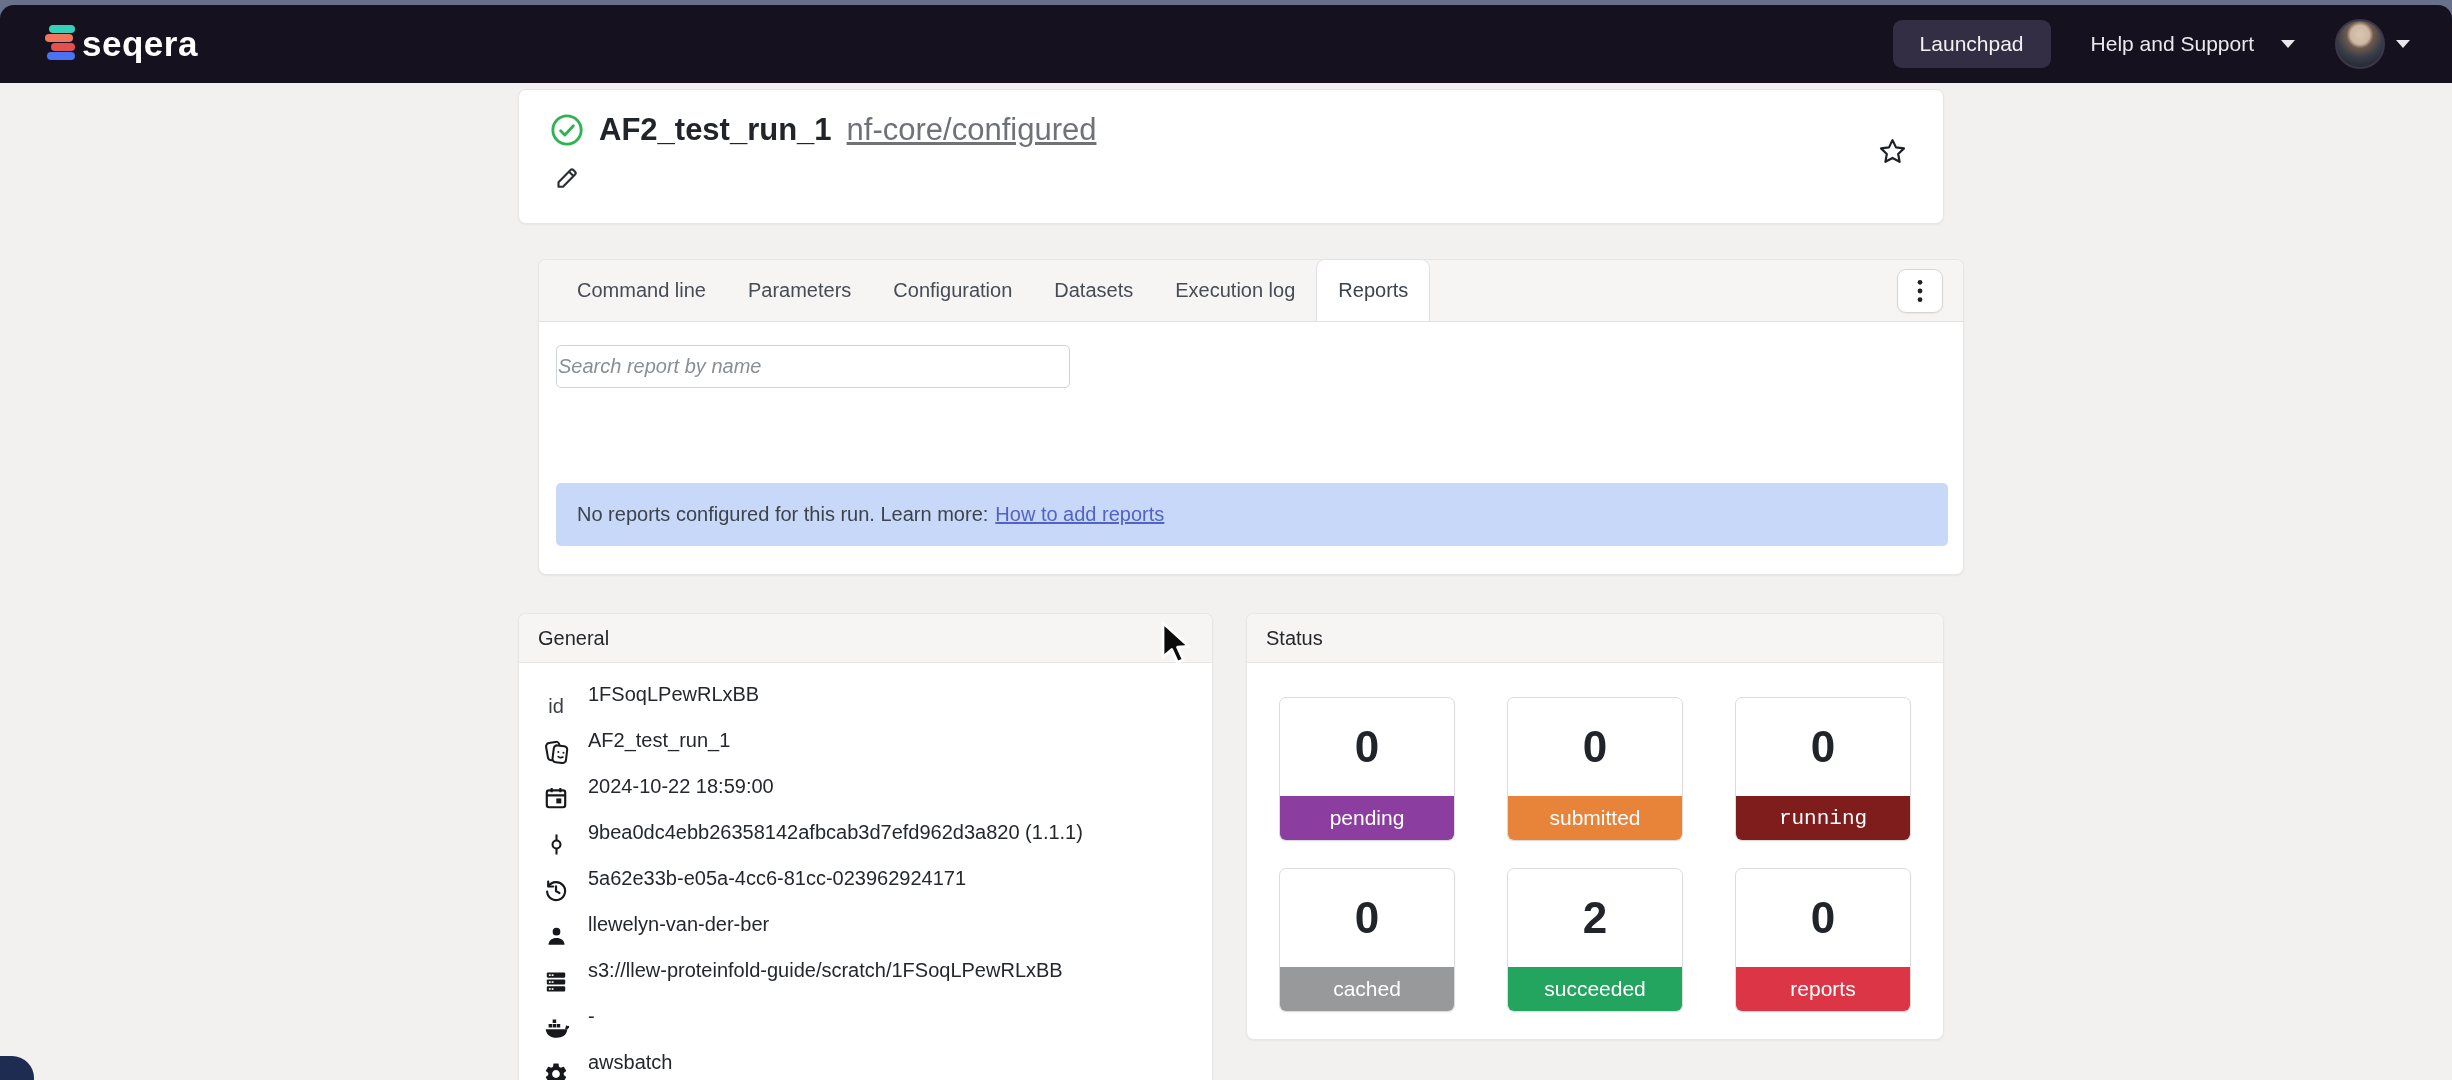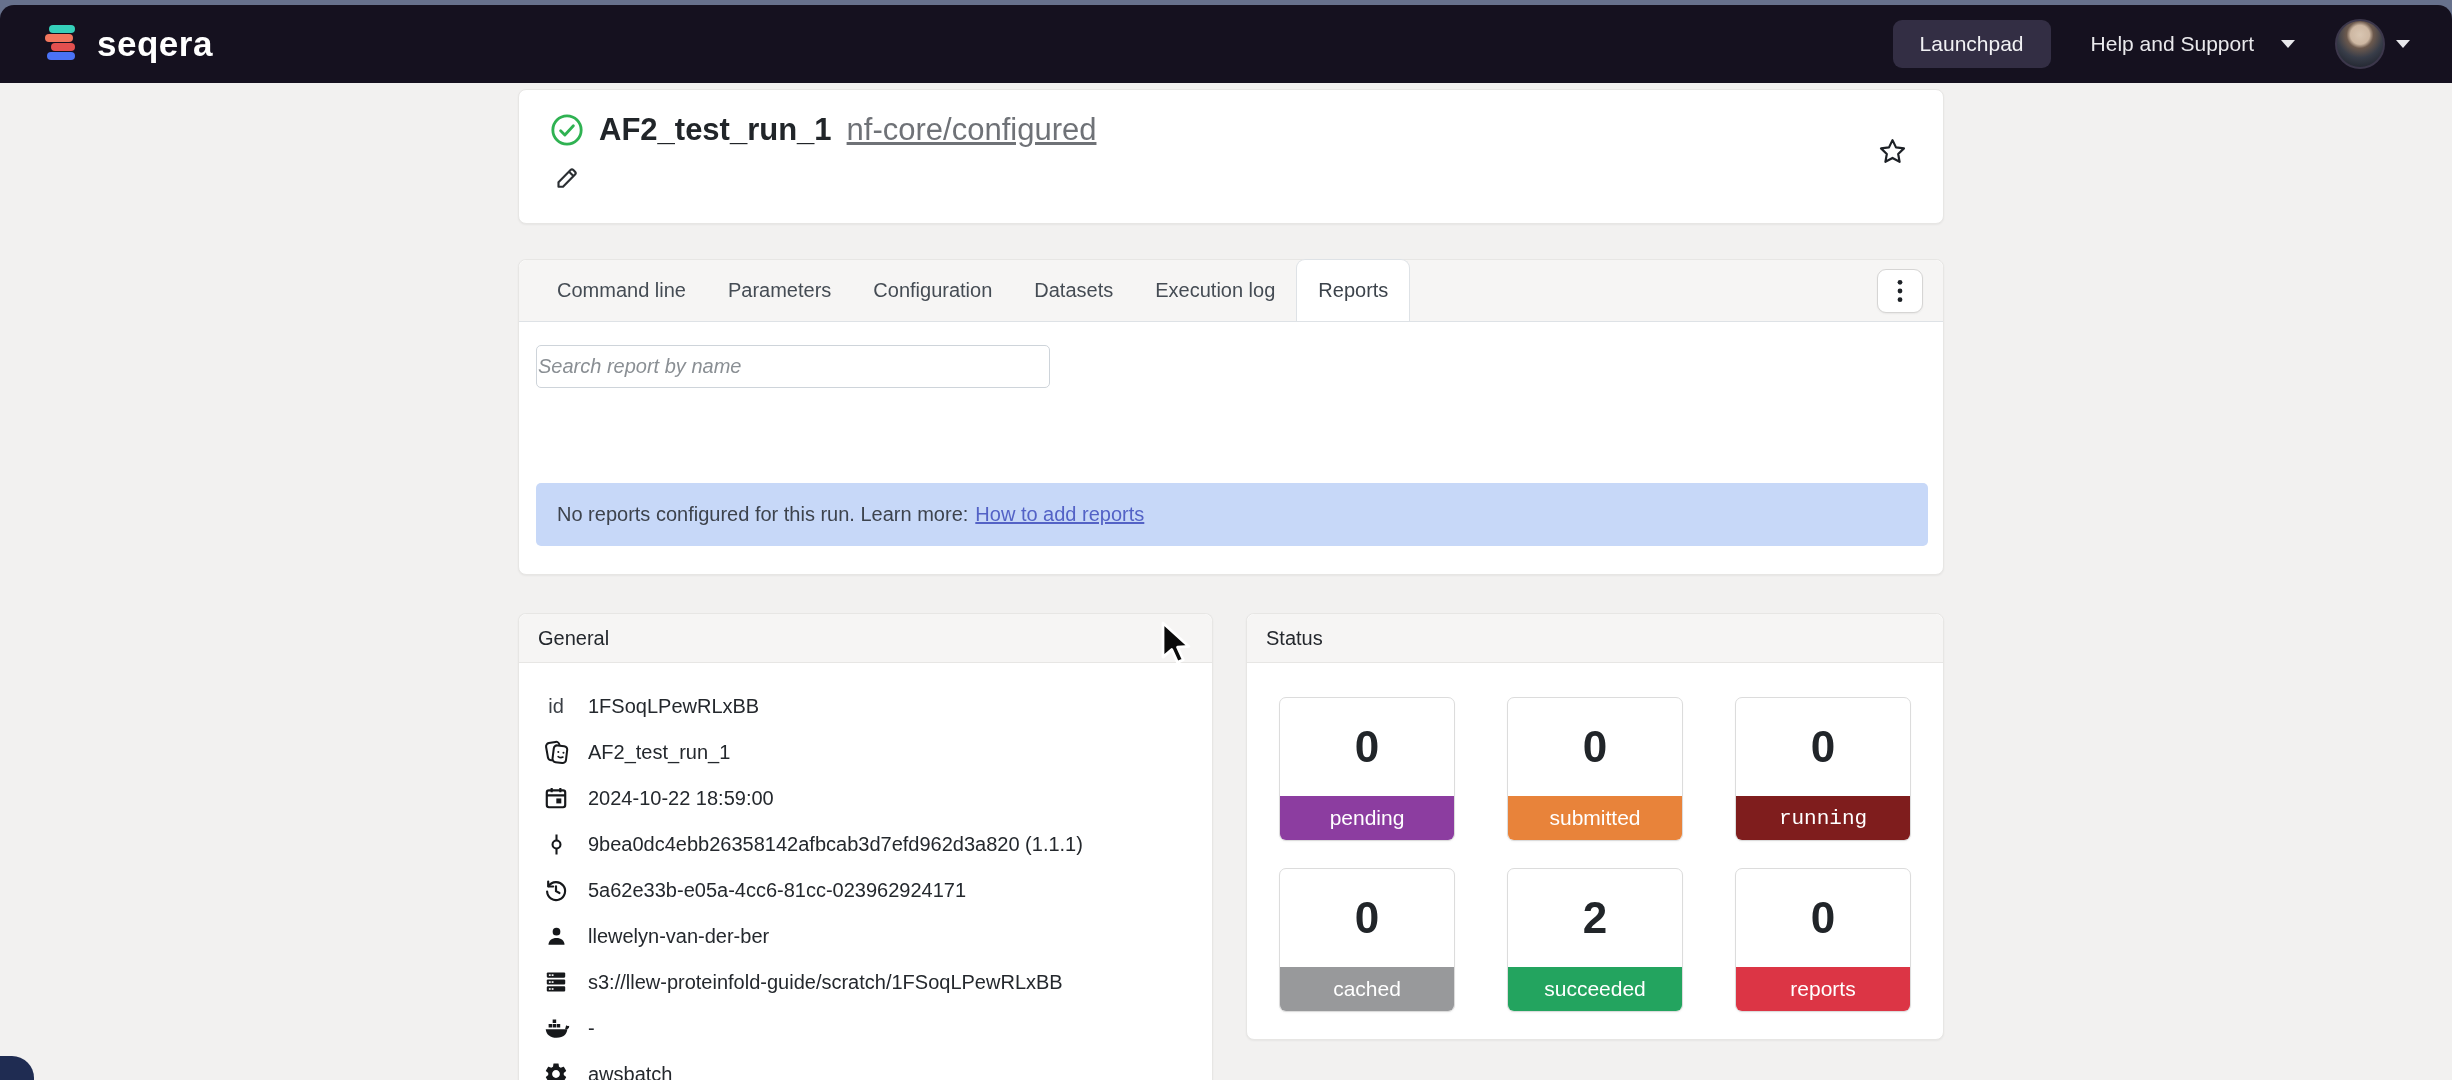--- a/index.html
+++ b/index.html
@@ -2,21 +2,21 @@
 <html><head>
 <meta charset="utf-8">
 <style>
   html,body{margin:0;padding:0;width:2452px;height:1080px;overflow:hidden;
     font-family:"Liberation Sans", sans-serif;background:#67718c;}
   .frame{position:relative;width:2452px;height:1080px;}
 
   
   .navbar{position:absolute;top:5px;left:0;width:2452px;height:78px;background:#15111f;
     border-radius:14px 14px 0 0;display:flex;align-items:center;padding:0 42px;box-sizing:border-box;}
-  .brand{display:flex;align-items:center;gap:15px;}
+  .brand{display:flex;align-items:center;}
   .brand-text{color:#fff;font-size:35px;font-weight:700;letter-spacing:.5px;}
   .nav-right{margin-left:auto;display:flex;align-items:center;gap:40px;}
   .launchpad-btn{background:#332e44;color:#f1f1f4;font-size:21px;padding:12px 27px;border-radius:9px;
     border:none;font-family:inherit;cursor:pointer;}
   .help{color:#e9e9ec;font-size:21px;display:flex;align-items:center;gap:27px;cursor:pointer;}
   .caret{width:0;height:0;border-left:7px solid transparent;border-right:7px solid transparent;
     border-top:8px solid #e9e9ec;display:inline-block;}
   .avatar-wrap{display:flex;align-items:center;gap:11px;cursor:pointer;}
   .avatar{width:46px;height:46px;border-radius:50%;border:2px solid #3c374b;
     background:radial-gradient(circle at 50% 30%, #d9c6b2 0%, #cdb7a2 24%, #6d5a4e 34%, #383d49 58%, #171a23 100%);}
@@ -30,21 +30,21 @@
 
   
   #title-card{left:518px;top:6px;width:1426px;height:135px;}
   .title-row{position:absolute;left:31px;top:22px;display:flex;align-items:center;gap:15px;}
   .run-title{font-size:31px;font-weight:700;color:#212529;}
   .pipeline-link{font-size:31px;color:#6f7277;text-decoration:underline;cursor:pointer;}
   .edit-btn{position:absolute;left:35px;top:74px;cursor:pointer;}
   .star-btn{position:absolute;left:1358px;top:46px;cursor:pointer;}
 
   
-  #tabs-card{left:518px;top:176px;width:1426px;height:316px;}
+  #tabs-card{left:538px;top:176px;width:1426px;height:316px;}
   .tabstrip{position:relative;height:62px;background:#f6f5f4;border-bottom:1px solid #dee2e6;
     border-radius:8px 8px 0 0;display:flex;align-items:flex-end;padding-left:17px;box-sizing:border-box;}
   .tab{height:61px;line-height:61px;padding:0 21px;font-size:20px;color:#454c54;cursor:pointer;white-space:nowrap;}
   .tab.active{height:62px;line-height:60px;background:#fff;border:1px solid #dee2e6;border-bottom:none;
     border-radius:9px 9px 0 0;box-sizing:border-box;position:relative;z-index:2;color:#3c434b;}
   .kebab-btn{position:absolute;top:9px;right:20px;width:44px;height:42px;background:#fff;
     border:1px solid #d6d5d4;border-radius:9px;display:flex;align-items:center;justify-content:center;
     cursor:pointer;z-index:3;box-shadow:0 1px 2px rgba(0,0,0,.06);}
   .search-input{position:absolute;left:17px;top:85px;width:514px;height:43px;box-sizing:border-box;
     border:1px solid #ced4da;border-radius:5px;padding:0 1px;font-size:20px;font-style:italic;
@@ -57,21 +57,21 @@
   .banner{position:absolute;left:17px;top:223px;width:1392px;height:63px;background:#c7d8f8;
     border-radius:5px;display:flex;align-items:center;padding-left:21px;box-sizing:border-box;
     font-size:20px;color:#3d434d;}
   .banner a{color:#5362c6;text-decoration:underline;cursor:pointer;margin-left:7px;}
 
   
   #general-card{left:518px;top:530px;width:695px;height:560px;border-bottom:none;}
   .card-header{height:49px;background:#f6f5f4;border-bottom:1px solid #e7e6e4;border-radius:8px 8px 0 0;
     display:flex;align-items:center;padding-left:19px;box-sizing:border-box;font-size:20px;color:#24282d;}
   .grows{padding-top:20px;}
-  .grow{display:flex;align-items:center;height:46px;padding-left:22px;}
+  .grow{display:flex;height:46px;padding-left:22px;}
   .gicon{width:30px;display:flex;align-items:center;justify-content:center;color:#16181b;flex:none;}
   .gid{font-size:20px;color:#3a3f45;}
   .gval{margin-left:17px;font-size:20px;color:#24282d;white-space:nowrap;}
 
   
   #status-card{left:1246px;top:530px;width:698px;height:427px;text-align:center;}
   .status-grid{display:grid;grid-template-columns:repeat(3,176px);column-gap:52px;row-gap:27px;
     padding:34px 0 0 32px;}
   .mini-card{border:1px solid #dcdcdc;border-radius:7px;overflow:hidden;background:#fff;
     box-shadow:0 1px 2px rgba(0,0,0,.04);}

